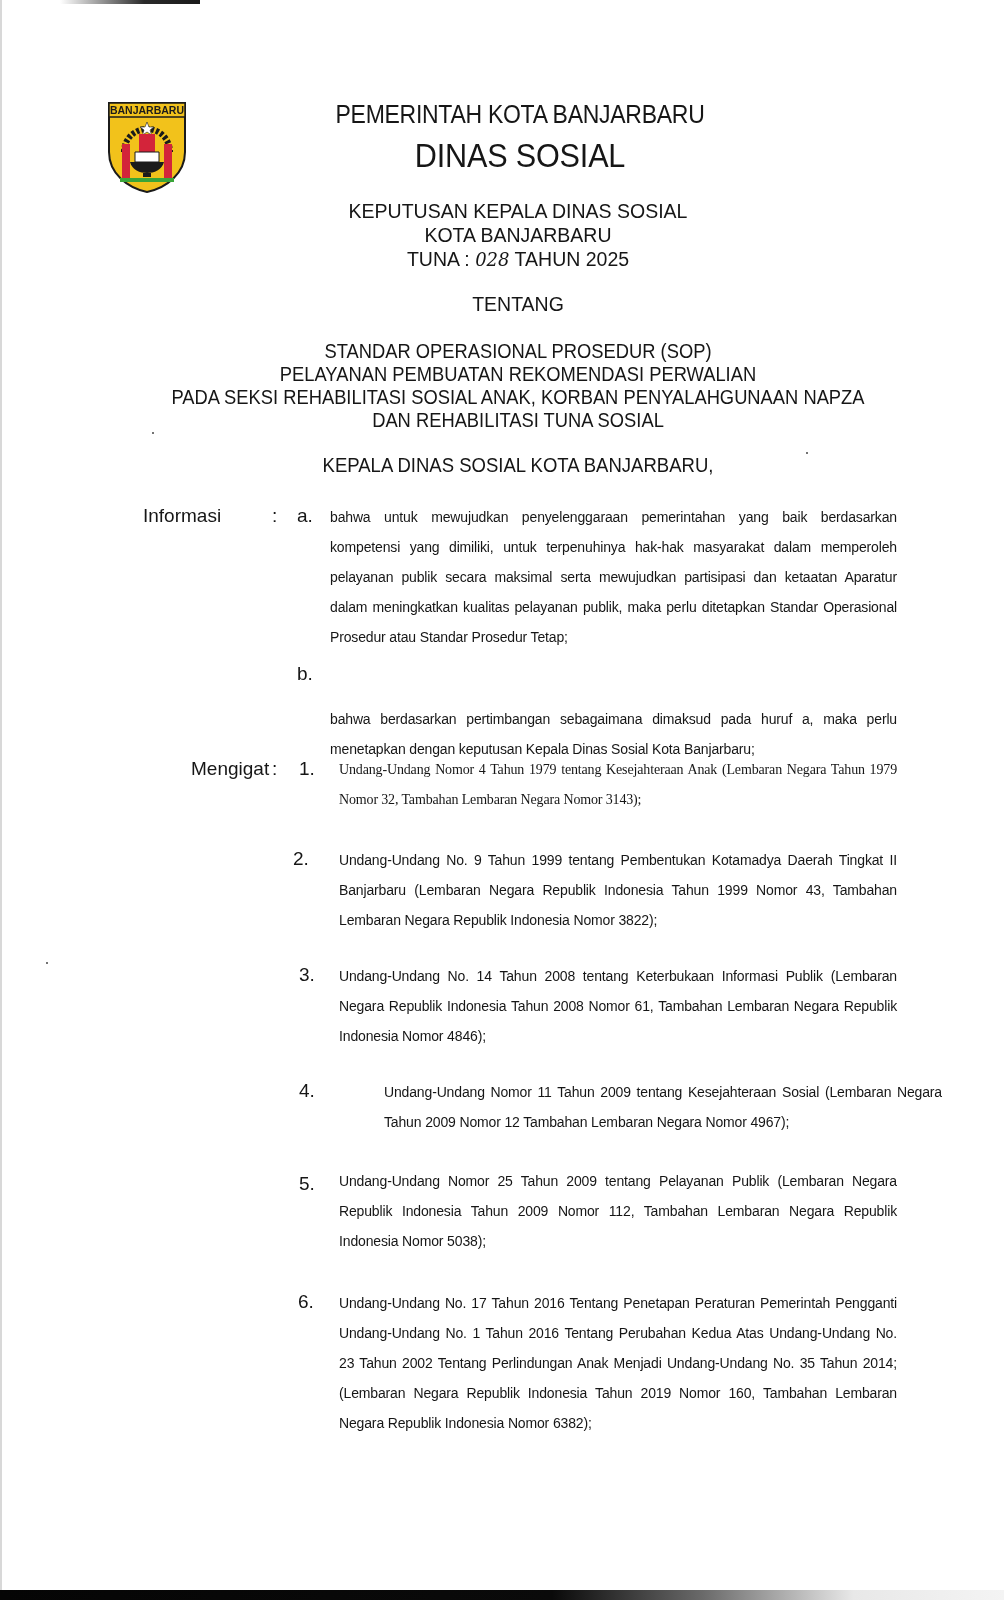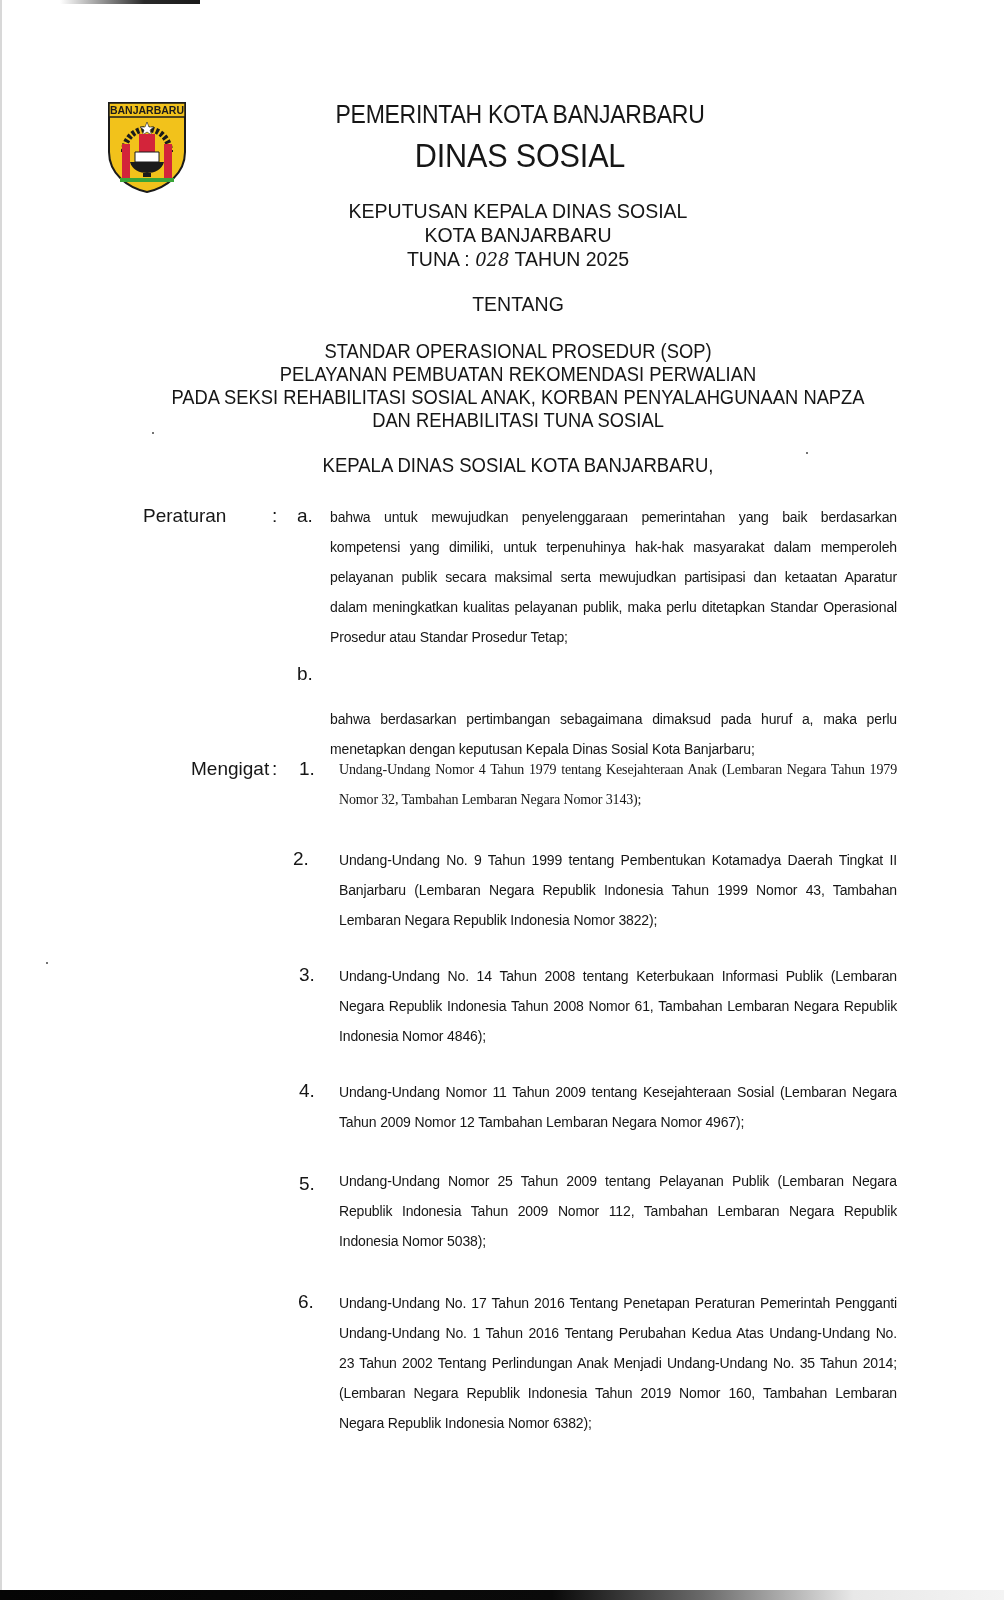--- a/index.html
+++ b/index.html
@@ -182,21 +182,21 @@
 <div class="subject">
   <div>STANDAR OPERASIONAL PROSEDUR (SOP)</div>
   <div>PELAYANAN PEMBUATAN REKOMENDASI PERWALIAN</div>
   <div>PADA SEKSI REHABILITASI SOSIAL ANAK, KORBAN PENYALAHGUNAAN NAPZA</div>
   <div>DAN REHABILITASI TUNA SOSIAL</div>
 </div>
 
 <div class="kepala">KEPALA DINAS SOSIAL KOTA BANJARBARU,</div>
 
 <div class="menimbang">
-  <div class="section-label" style="top:505px;">Peraturan</div>
+  <div class="section-label" style="top:505px;">Informasi</div>
   <div class="colon" style="top:505px;">:</div>
 
   <div class="item-marker" style="left:297px; top:505px;">a.</div>
   <div class="item-text" style="top:502px;">bahwa untuk mewujudkan penyelenggaraan pemerintahan yang baik berdasarkan kompetensi yang dimiliki, untuk terpenuhinya hak-hak masyarakat dalam memperoleh pelayanan publik secara maksimal serta mewujudkan partisipasi dan ketaatan Aparatur dalam meningkatkan kualitas pelayanan publik, maka perlu ditetapkan Standar Operasional Prosedur atau Standar Prosedur Tetap;</div>
 
   <div class="item-marker" style="left:297px; top:663px;">b.</div>
   <div class="item-text" style="top:660px;margin-top:44px;">bahwa berdasarkan pertimbangan sebagaimana dimaksud pada huruf a, maka perlu menetapkan dengan keputusan Kepala Dinas Sosial Kota Banjarbaru;</div>
 </div>
 
 <div class="mengigat">
@@ -206,21 +206,21 @@
   <div class="item-marker" style="left:299px; top:758px;">1.</div>
   <div class="item-text" style="top:755px;font-family:Liberation Serif, serif;">Undang-Undang Nomor 4 Tahun 1979 tentang Kesejahteraan Anak (Lembaran Negara Tahun 1979 Nomor 32, Tambahan Lembaran Negara Nomor 3143);</div>
 
   <div class="item-marker" style="left:293px; top:848px;">2.</div>
   <div class="item-text" style="top:845px;">Undang-Undang No. 9 Tahun 1999 tentang Pembentukan Kotamadya Daerah Tingkat II Banjarbaru (Lembaran Negara Republik Indonesia Tahun 1999 Nomor 43, Tambahan Lembaran Negara Republik Indonesia Nomor 3822);</div>
 
   <div class="item-marker" style="left:299px; top:964px;">3.</div>
   <div class="item-text" style="top:961px;">Undang-Undang No. 14 Tahun 2008 tentang Keterbukaan Informasi Publik (Lembaran Negara Republik Indonesia Tahun 2008 Nomor 61, Tambahan Lembaran Negara Republik Indonesia Nomor 4846);</div>
 
   <div class="item-marker" style="left:299px; top:1080px;">4.</div>
-  <div class="item-text" style="top:1077px;">Undang-Undang Nomor 11 Tahun 2009 tentang Kesejahteraan Sosial (Lembaran Negara Tahun 2009 Nomor 12 Tambahan Lembaran Negara Nomor 4967);</div>
+  <div class="item-text" style="top:1077px;margin-left:45px;">Undang-Undang Nomor 11 Tahun 2009 tentang Kesejahteraan Sosial (Lembaran Negara Tahun 2009 Nomor 12 Tambahan Lembaran Negara Nomor 4967);</div>
 
   <div class="item-marker" style="left:299px; top:1173px;">5.</div>
   <div class="item-text" style="top:1166px;">Undang-Undang Nomor 25 Tahun 2009 tentang Pelayanan Publik (Lembaran Negara Republik Indonesia Tahun 2009 Nomor 112, Tambahan Lembaran Negara Republik Indonesia Nomor 5038);</div>
 
   <div class="item-marker" style="left:298px; top:1291px;">6.</div>
   <div class="item-text" style="top:1288px;">Undang-Undang No. 17 Tahun 2016 Tentang Penetapan Peraturan Pemerintah Pengganti Undang-Undang No. 1 Tahun 2016 Tentang Perubahan Kedua Atas Undang-Undang No. 23 Tahun 2002 Tentang Perlindungan Anak Menjadi Undang-Undang No. 35 Tahun 2014; (Lembaran Negara Republik Indonesia Tahun 2019 Nomor 160, Tambahan Lembaran Negara Republik Indonesia Nomor 6382);</div>
 </div>
 
 <div class="speck" style="left:806px; top:452px;"></div>
 <div class="speck" style="left:152px; top:432px;"></div>

